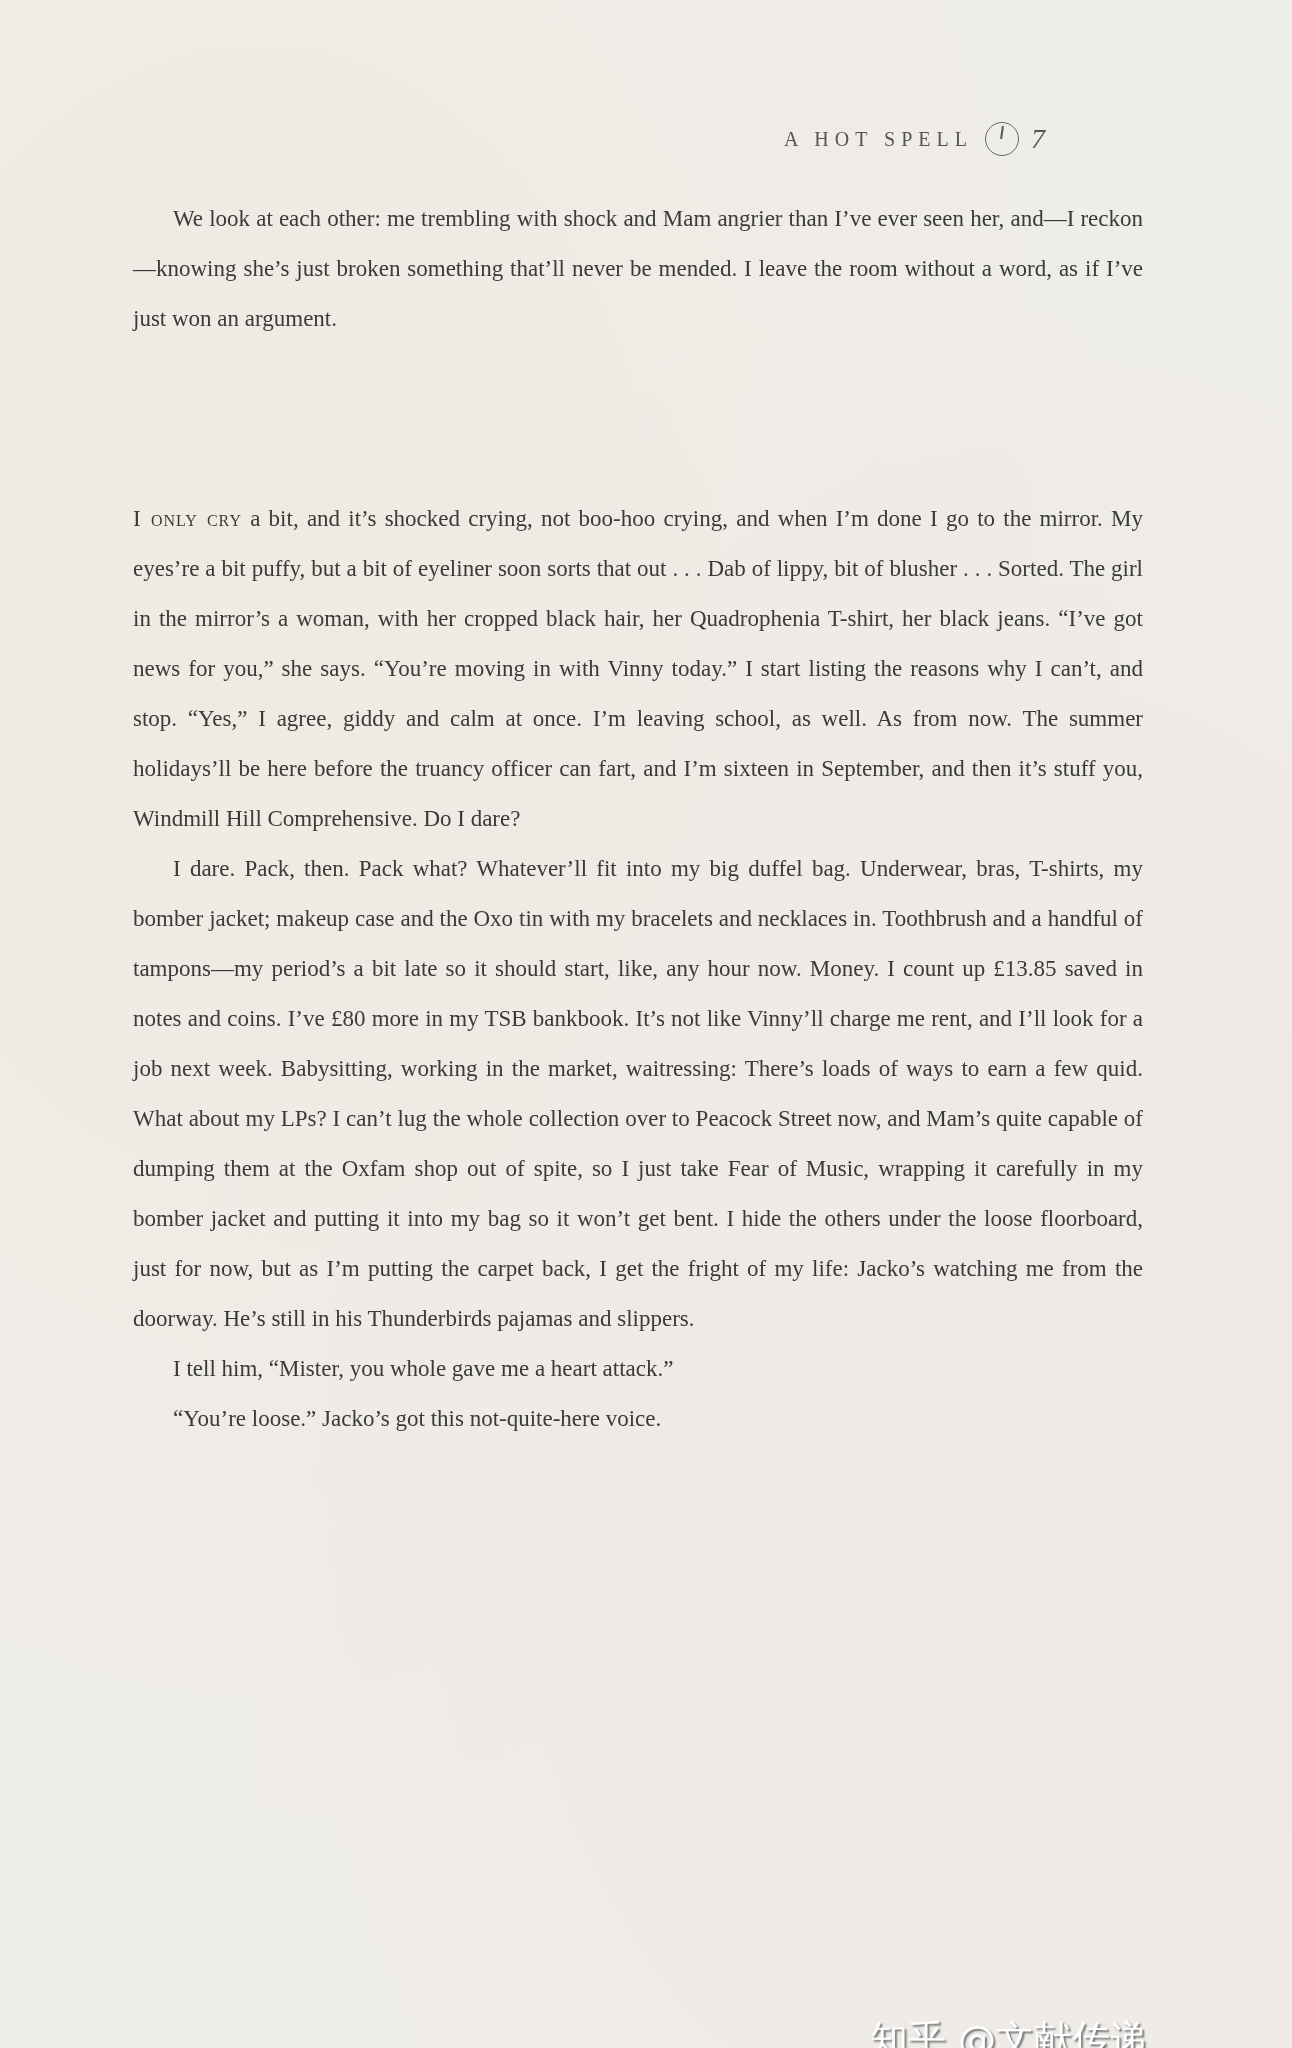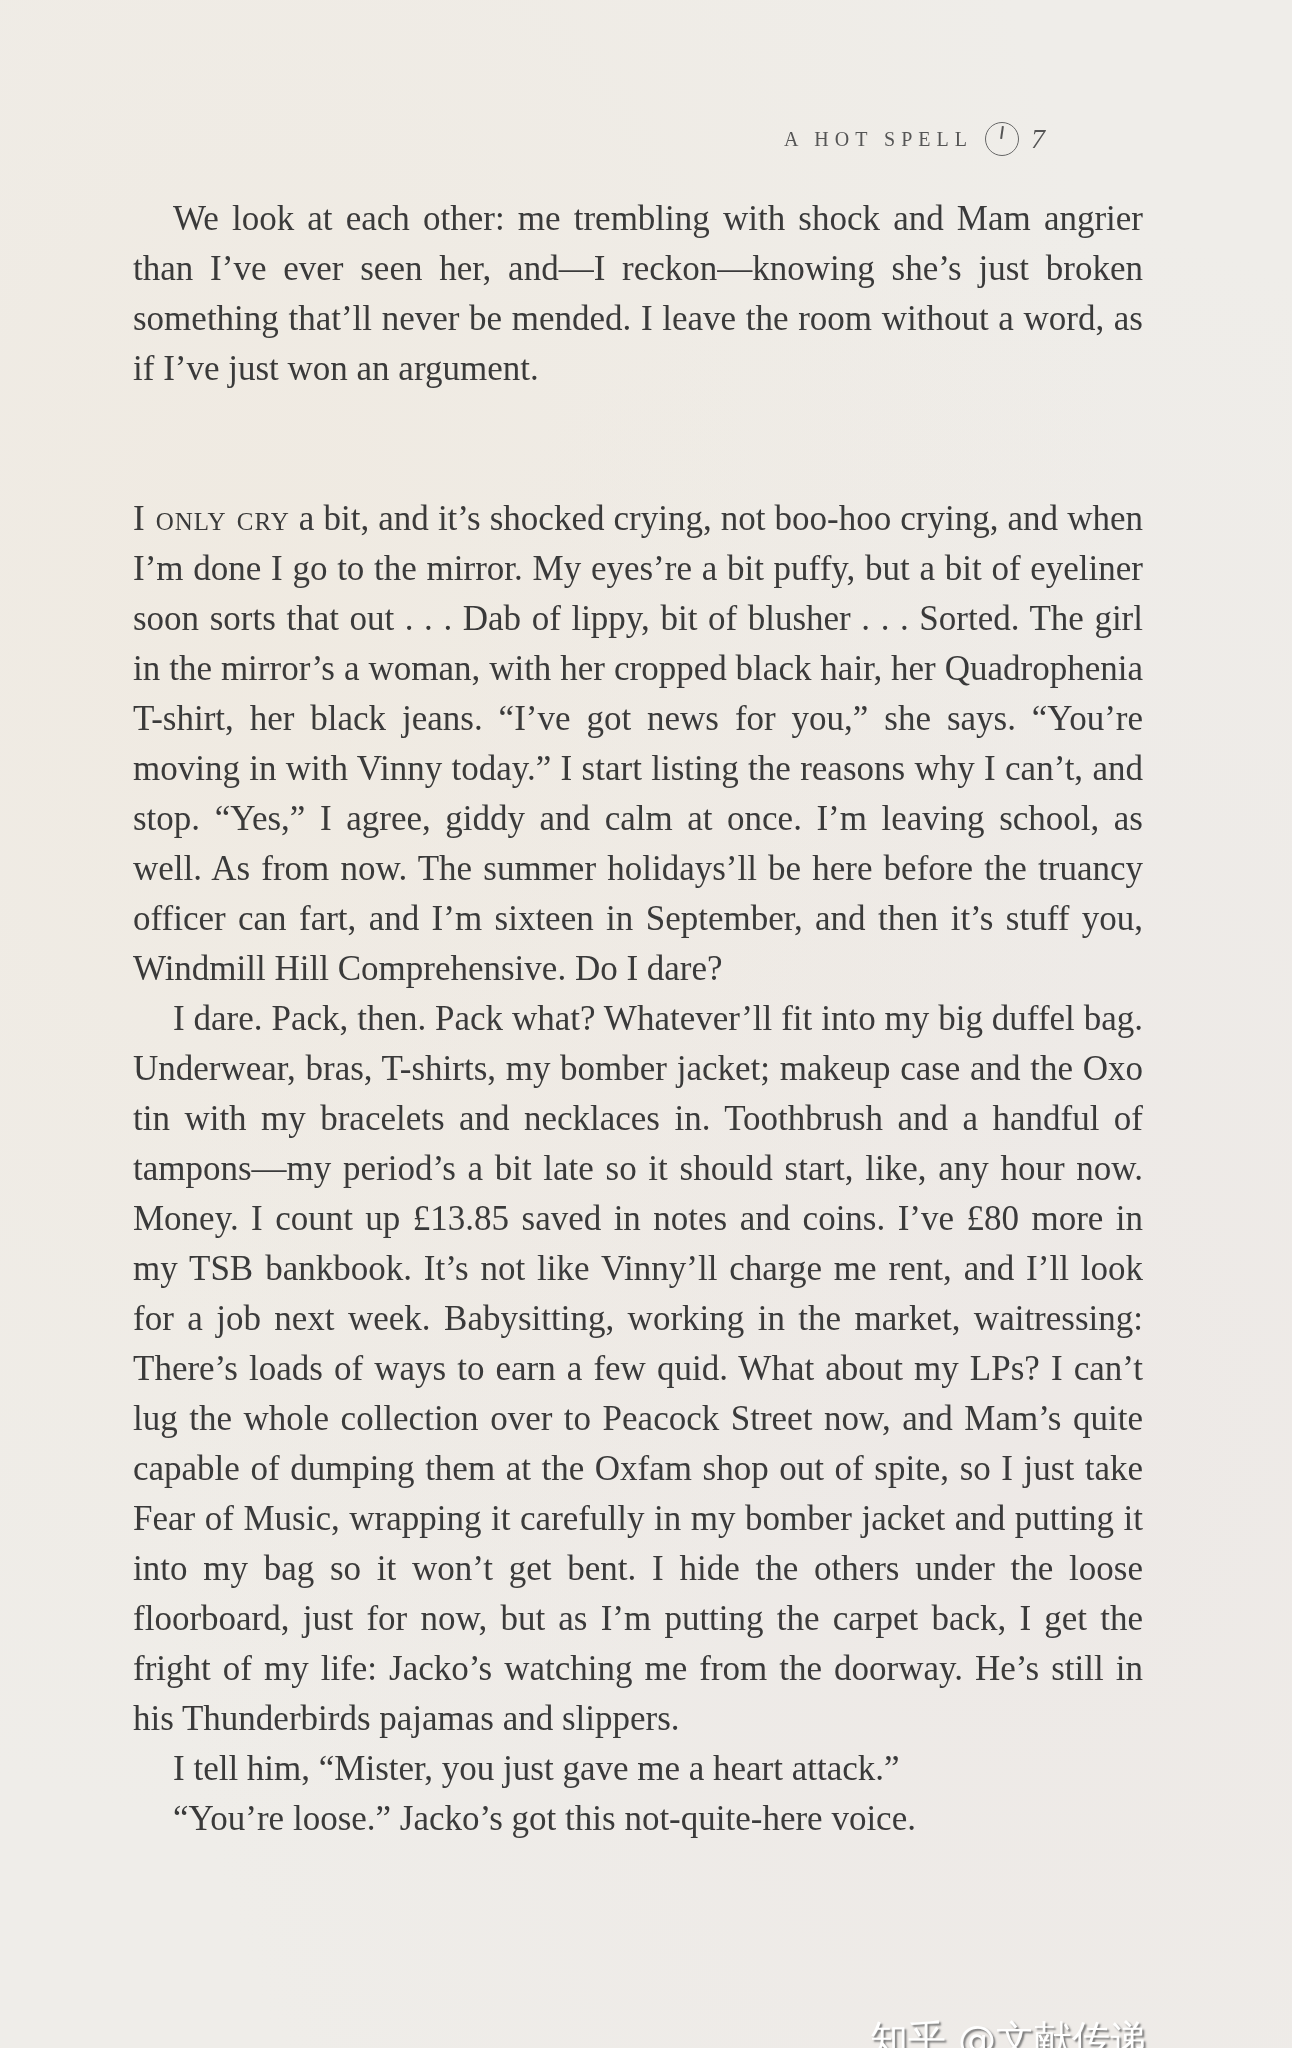--- a/index.html
+++ b/index.html
@@ -5,21 +5,21 @@
   html,body{margin:0;padding:0;}
   body{width:1292px;height:2048px;background:#efede9;position:relative;overflow:hidden;
     background-image:radial-gradient(ellipse at 20% 30%, rgba(240,232,220,0.6), transparent 60%),
     radial-gradient(ellipse at 80% 70%, rgba(236,230,228,0.6), transparent 60%);}
   .page{position:absolute;left:0;top:0;width:1169px;height:2048px;font-family:"Liberation Serif","DejaVu Serif",serif;color:#3a3a3a;margin-top:42px;}
   .running-head{position:absolute;top:80px;left:784px;display:flex;align-items:center;gap:12px;}
   .rh-title{font-size:20px;letter-spacing:6px;color:#555;text-transform:uppercase;}
   .rh-icon{width:34px;height:34px;border:1.5px solid #666;border-radius:50%;position:relative;box-sizing:border-box;}
   .rh-icon:after{content:"";position:absolute;left:15px;top:3px;width:2px;height:13px;background:#555;transform:rotate(8deg);}
   .rh-num{font-size:28px;font-style:italic;color:#555;}
-  .text{position:absolute;left:133px;width:1010px;font-size:35px;line-height:50px;text-align:justify;}
+  .text{position:absolute;left:133px;width:1010px;font-size:23px;line-height:50px;text-align:justify;}
   .text p{margin:0;text-indent:40px;}
   .text p.noindent{text-indent:0;}
   .sc{font-variant:small-caps;letter-spacing:1px;}
   .sec1{top:152px;}
   .sec2{top:452px;font-family:Liberation Serif, serif;}
   .watermark{position:absolute;left:870px;top:1972px;font-family:"DejaVu Sans",sans-serif;font-size:38px;color:#fff;text-shadow:2px 2px 2px #777;}
 </style>
 </head>
 <body>
 
@@ -30,18 +30,18 @@
     <span class="rh-num">7</span>
   </div>
 
   <div class="text sec1">
     <p>We look at each other: me trembling with shock and Mam angrier than I’ve ever seen her, and—I reckon—knowing she’s just broken something that’ll never be mended. I leave the room without a word, as if I’ve just won an argument.</p>
   </div>
 
   <div class="text sec2">
     <p class="noindent"><span class="sc">I only cry</span><span> a bit, and it’s shocked crying, not boo-hoo crying, and when I’m done I go to the mirror. My eyes’re a bit puffy, but a bit of eyeliner soon sorts that out . . . Dab of lippy, bit of blusher . . . Sorted. The girl in the mirror’s a woman, with her cropped black hair, her Quadrophenia T-shirt, her black jeans. “I’ve got news for you,” she says. “You’re moving in with Vinny today.” I start listing the reasons why I can’t, and stop. “Yes,” I agree, giddy and calm at once. I’m leaving school, as well. As from now. The summer holidays’ll be here before the truancy officer can fart, and I’m sixteen in September, and then it’s stuff you, Windmill Hill Comprehensive. Do I dare?</span></p>
     <p>I dare. Pack, then. Pack what? Whatever’ll fit into my big duffel bag. Underwear, bras, T-shirts, my bomber jacket; makeup case and the Oxo tin with my bracelets and necklaces in. Toothbrush and a handful of tampons—my period’s a bit late so it should start, like, any hour now. Money. I count up £13.85 saved in notes and coins. I’ve £80 more in my TSB bankbook. It’s not like Vinny’ll charge me rent, and I’ll look for a job next week. Babysitting, working in the market, waitressing: There’s loads of ways to earn a few quid. What about my LPs? I can’t lug the whole collection over to Peacock Street now, and Mam’s quite capable of dumping them at the Oxfam shop out of spite, so I just take Fear of Music, wrapping it carefully in my bomber jacket and putting it into my bag so it won’t get bent. I hide the others under the loose floorboard, just for now, but as I’m putting the carpet back, I get the fright of my life: Jacko’s watching me from the doorway. He’s still in his Thunderbirds pajamas and slippers.</p>
-    <p>I tell him, “Mister, you just gave me a heart attack.”</p>
+    <p>I tell him, “Mister, you whole gave me a heart attack.”</p>
     <p>“You’re loose.” Jacko’s got this not-quite-here voice.</p>
   </div>
 
   <div class="watermark">知乎 @文献传递小能手</div>
 </div>
 
 </body></html>

